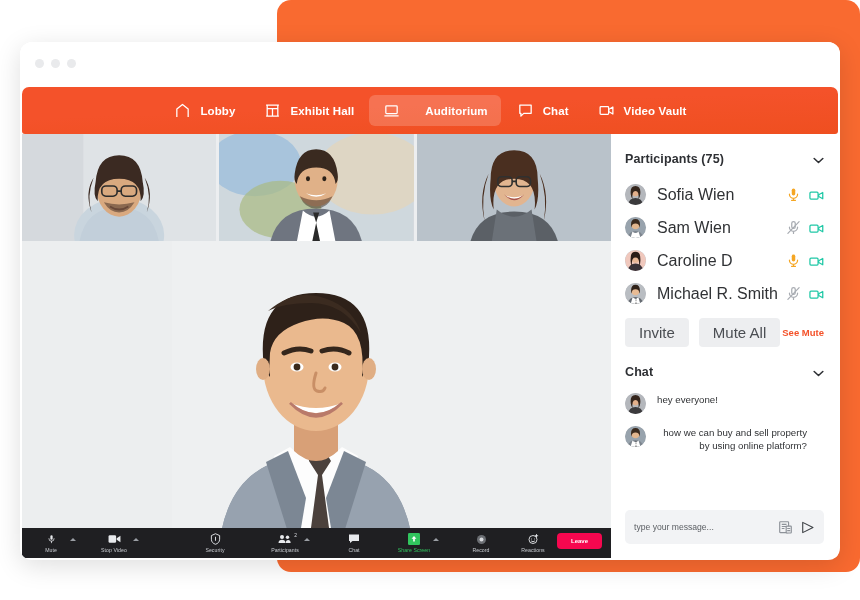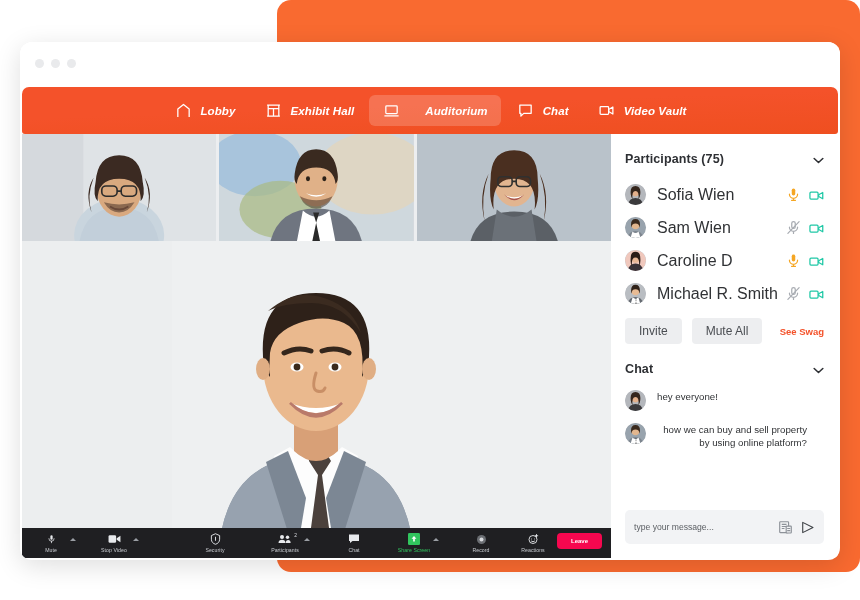--- a/index.html
+++ b/index.html
@@ -50,21 +50,20 @@
     border-radius: 7px 7px 3px 3px;
     display: flex; align-items: center; justify-content: center;
     gap: 2px;
   }
   .nav-item {
     display: flex; align-items: center; gap: 8px;
     padding: 7px 13px;
     border-radius: 6px;
     cursor: pointer;
     white-space: nowrap;
-    font-style: italic;
   }
   .nav-item.active { background: rgba(255,255,255,0.19); gap: 24px; }
   .nav-label {
     color: #ffffff;
     font-size: 11.5px;
     font-weight: bold;
     letter-spacing: 0.1px;
   }
   .nav-ico { width: 19px; height: 17px; display:block; }
 
@@ -183,21 +182,21 @@
     white-space: nowrap;
   }
   .p-ico { width: 15px; height: 15px; margin-left: 8px; cursor: pointer; }
 
   .btn-row {
     display: flex; align-items: center;
     margin-top: 8px;
   }
   .pill {
     background: #edeef0; color: #4a4d52;
-    font-size: 12px;
+    font-size: 15px;
     padding: 6px 14px; border-radius: 4px;
     border: none; cursor: pointer;
     font-family: "Liberation Sans", sans-serif;
   }
   .pill + .pill { margin-left: 10px; }
   .seemore {
     margin-left: auto;
     color: #f4522a; font-size: 9.5px; font-weight: bold;
     cursor: pointer;
   }
@@ -613,21 +612,21 @@
               <rect x="1.5" y="3.5" width="13" height="11" rx="1.6"></rect>
               <path d="M15.5 7.5L22 4v10l-6.5-3.5z"></path>
             </svg>
           </span>
         </div>
       </div>
 
       <div class="btn-row">
         <button class="pill">Invite</button>
         <button class="pill">Mute All</button>
-        <span class="seemore">See Swag</span>
+        <span class="seemore">See Mute</span>
       </div>
 
       <div class="panel-head chat-head">
         <span class="panel-title">Chat</span>
         <span>
           <svg class="chev" viewBox="0 0 14 8" fill="none" stroke="#2e3034" stroke-width="2" stroke-linecap="round" stroke-linejoin="round">
             <path d="M1.5 1.5L7 6.5l5.5-5"></path>
           </svg>
         </span>
       </div>

